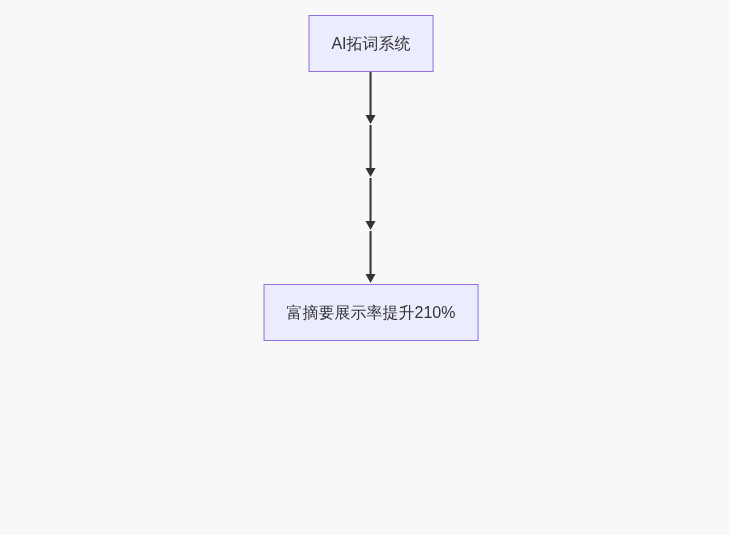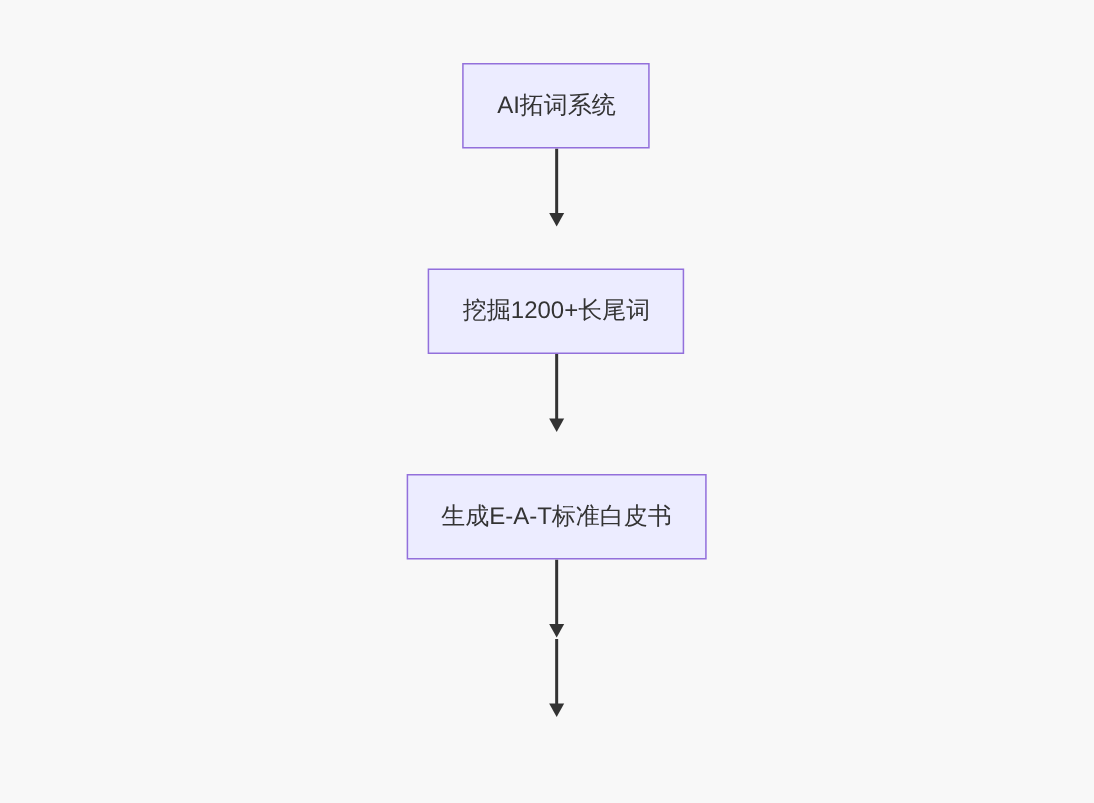--- a/index.html
+++ b/index.html
@@ -31,21 +31,20 @@
     padding: 0 22px;
     background: #ECECFF;
     border: 1px solid #9370DB;
     display: flex;
     align-items: center;
     justify-content: center;
     color: #333333;
     font-size: 16px;
     white-space: nowrap;
     line-height: 1;
-    margin-top: 27px;
   }
   .flow-arrow {
     width: 14px;
     height: 53px;
     display: block;
     flex: 0 0 auto;
   }
 </style>
 </head>
 <body>
@@ -53,35 +52,34 @@
 <div class="flowchart">
   <div class="flow-column">
 
     <div class="flow-node">AI拓词系统</div>
 
     <svg class="flow-arrow" viewBox="0 0 14 53" xmlns="http://www.w3.org/2000/svg">
       <line x1="7" y1="0" x2="7" y2="44" stroke="#333333" stroke-width="2"></line>
       <polygon points="2,43 12,43 7,52" fill="#333333"></polygon>
     </svg>
 
-    <div class="flow-node">挖掘1200+长尾词</div>
-
-    <svg class="flow-arrow" viewBox="0 0 14 53" xmlns="http://www.w3.org/2000/svg">
-      <line x1="7" y1="0" x2="7" y2="44" stroke="#333333" stroke-width="2"></line>
-      <polygon points="2,43 12,43 7,52" fill="#333333"></polygon>
-    </svg>
-
-    <div class="flow-node">生成E-A-T标准白皮书</div>
 
     <svg class="flow-arrow" viewBox="0 0 14 53" xmlns="http://www.w3.org/2000/svg">
       <line x1="7" y1="0" x2="7" y2="44" stroke="#333333" stroke-width="2"></line>
       <polygon points="2,43 12,43 7,52" fill="#333333"></polygon>
     </svg>
 
 
     <svg class="flow-arrow" viewBox="0 0 14 53" xmlns="http://www.w3.org/2000/svg">
       <line x1="7" y1="0" x2="7" y2="44" stroke="#333333" stroke-width="2"></line>
       <polygon points="2,43 12,43 7,52" fill="#333333"></polygon>
     </svg>
 
 
+    <svg class="flow-arrow" viewBox="0 0 14 53" xmlns="http://www.w3.org/2000/svg">
+      <line x1="7" y1="0" x2="7" y2="44" stroke="#333333" stroke-width="2"></line>
+      <polygon points="2,43 12,43 7,52" fill="#333333"></polygon>
+    </svg>
+
+    <div class="flow-node">富摘要展示率提升210%</div>
+
   </div>
 </div>
 
 </body></html>

